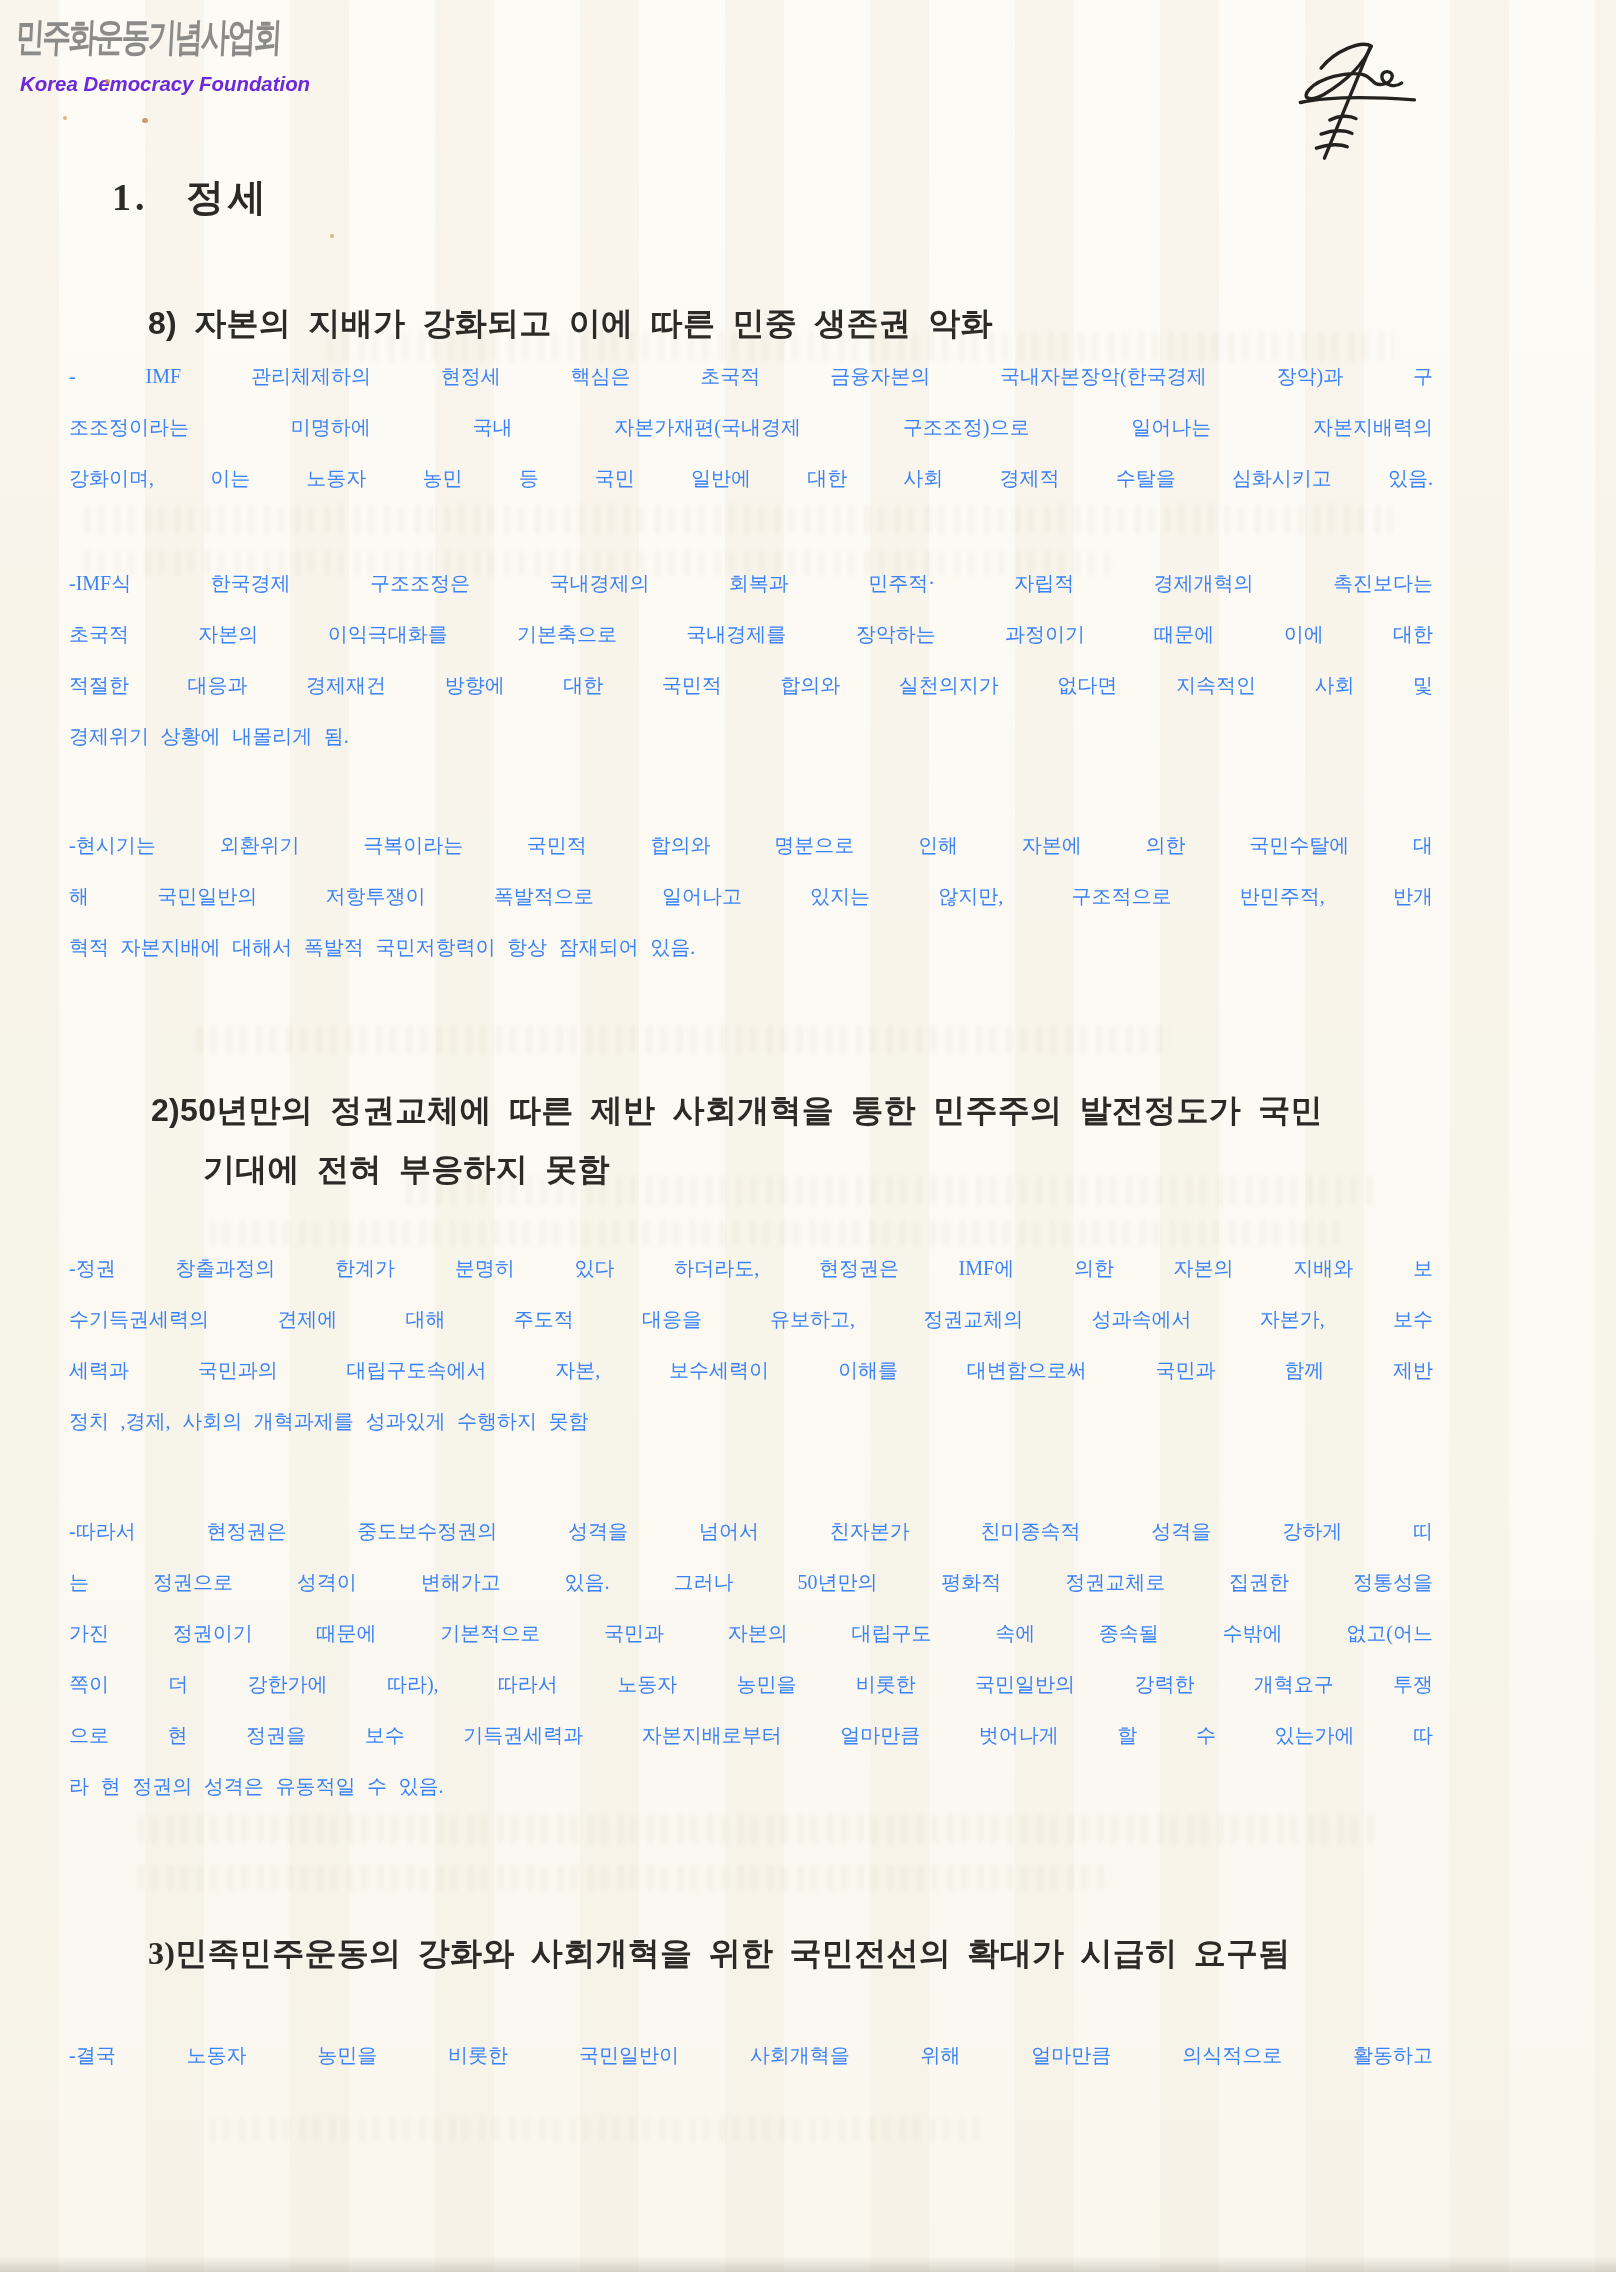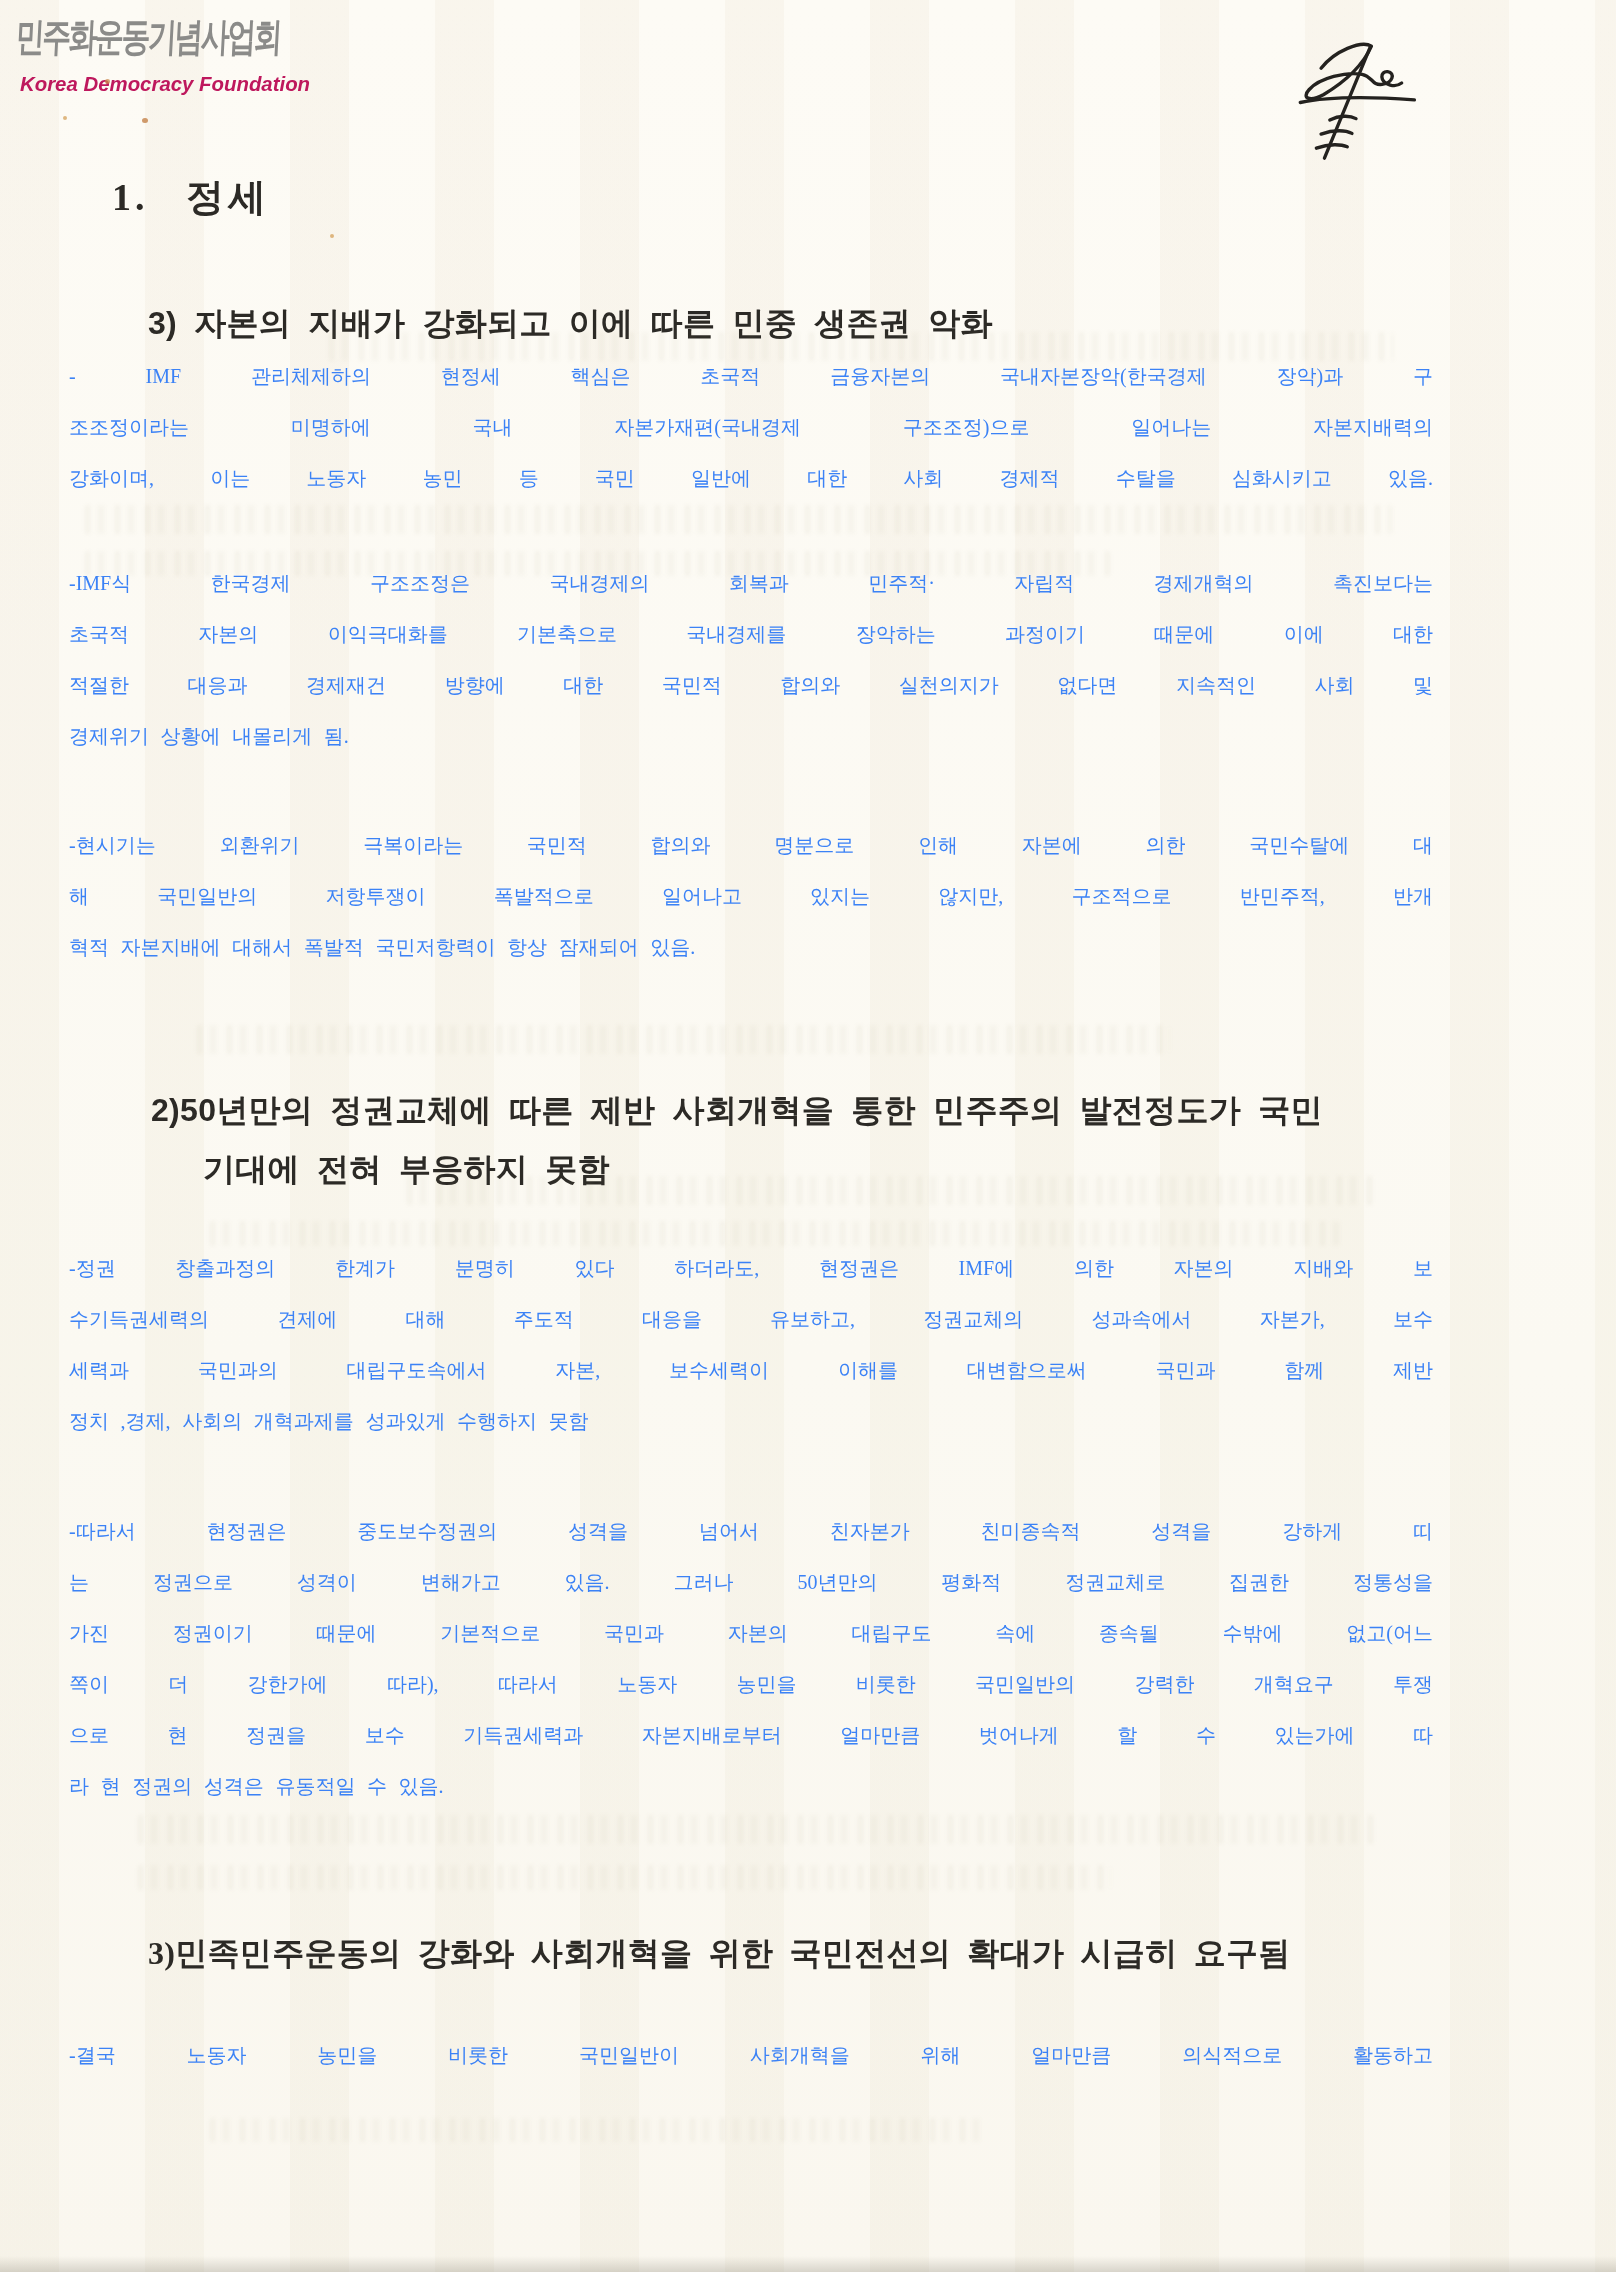--- a/index.html
+++ b/index.html
@@ -23,21 +23,21 @@
     letter-spacing:-3.3px;
     transform:scaleX(.74) skewX(-4deg);
     transform-origin:left top;
     white-space:nowrap;
   }
   .logo-en{
     position:absolute;left:20px;top:74px;
     font-family:"Liberation Sans", sans-serif;
     font-weight:700;font-style:italic;
     font-size:20.4px;line-height:1;
-    color:#be185d;
+    color:#6d28d9;
     white-space:nowrap;
   }
   
   .sig{position:absolute;left:1282px;top:32px;width:148px;height:141px;}
   .sig path{stroke:#24221f;stroke-width:5;fill:none;stroke-linecap:round;stroke-linejoin:round;}
   
   .doc-title{
     position:absolute;left:112px;top:172px;
     font-size:38px;font-weight:600;
     letter-spacing:4px;word-spacing:24px;
@@ -105,21 +105,21 @@
   <path d="M58 54 C78 28 118 12 133 21 C121 48 97 72 62 93 C40 105 29 98 40 86 C56 68 96 59 119 63 C135 66 133 80 149 78 C165 76 169 61 157 59 C146 58 144 74 161 79 C168 81 174 79 178 76"></path>
   <path d="M27 105 C70 96 140 97 197 101"></path>
   <path d="M131 23 L63 188"></path>
   <path d="M71 131 C85 124 101 124 110 129"></path>
   <path d="M58 152 C77 145 95 146 104 151"></path>
   <path d="M51 173 C70 166 88 167 97 171"></path>
 </svg>
 
 <div class="doc-title">1. 정세</div>
 
-<div class="sec-heading h1">3) 자본의 지배가 강화되고 이에 따른 민중 생존권 악화</div>
+<div class="sec-heading h1">8) 자본의 지배가 강화되고 이에 따른 민중 생존권 악화</div>
 
 <div class="para p1">
   <div class="jl">- IMF 관리체제하의 현정세 핵심은 초국적 금융자본의 국내자본장악(한국경제 장악)과 구</div>
   <div class="jl">조조정이라는 미명하에 국내 자본가재편(국내경제 구조조정)으로 일어나는 자본지배력의</div>
   <div class="jl">강화이며, 이는 노동자 농민 등 국민 일반에 대한 사회 경제적 수탈을 심화시키고 있음.</div>
 </div>
 
 <div class="para p2">
   <div class="jl">-IMF식 한국경제 구조조정은 국내경제의 회복과 민주적· 자립적 경제개혁의 촉진보다는</div>
   <div class="jl">초국적 자본의 이익극대화를 기본축으로 국내경제를 장악하는 과정이기 때문에 이에 대한</div>

